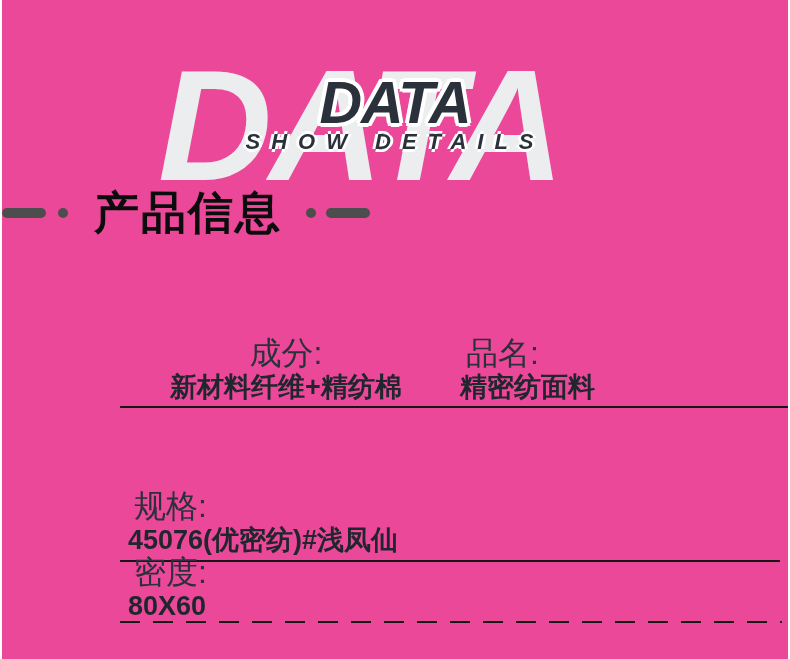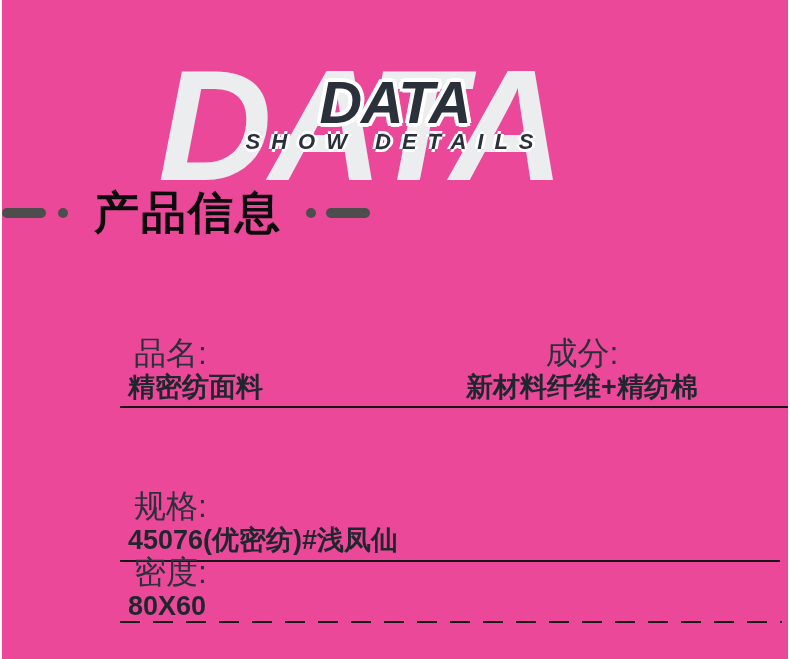--- a/index.html
+++ b/index.html
@@ -116,27 +116,27 @@
 
   <div class="section-title-row">
     <span class="deco-dash left"></span>
     <span class="deco-dot left"></span>
     <span class="section-title">产品信息</span>
     <span class="deco-dot right"></span>
     <span class="deco-dash right"></span>
   </div>
 
   <div class="spec-row r1">
+    <div class="cell right">
+      <div class="spec-label">成分:</div>
+      <div class="spec-value">新材料纤维+精纺棉</div>
+    </div>
     <div class="cell left">
       <div class="spec-label">品名:</div>
       <div class="spec-value">精密纺面料</div>
-    </div>
-    <div class="cell right">
-      <div class="spec-label">成分:</div>
-      <div class="spec-value">新材料纤维+精纺棉</div>
     </div>
     <div class="rule solid"></div>
   </div>
 
   <div class="spec-row r2">
     <div class="cell left">
       <div class="spec-label">规格:</div>
       <div class="spec-value">45076(优密纺)#浅凤仙</div>
     </div>
     <div class="cell right">

